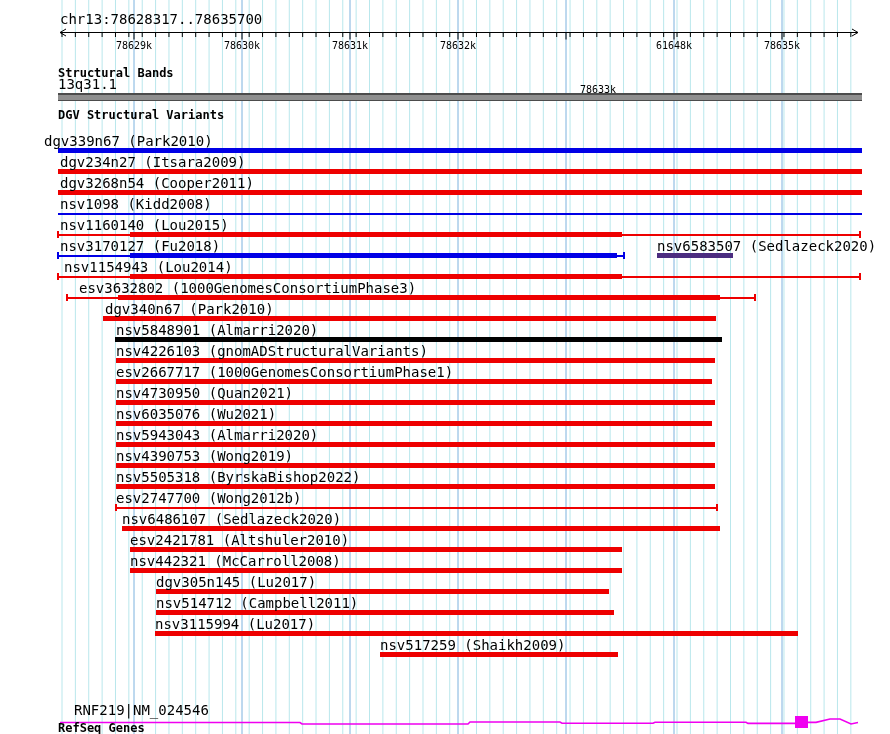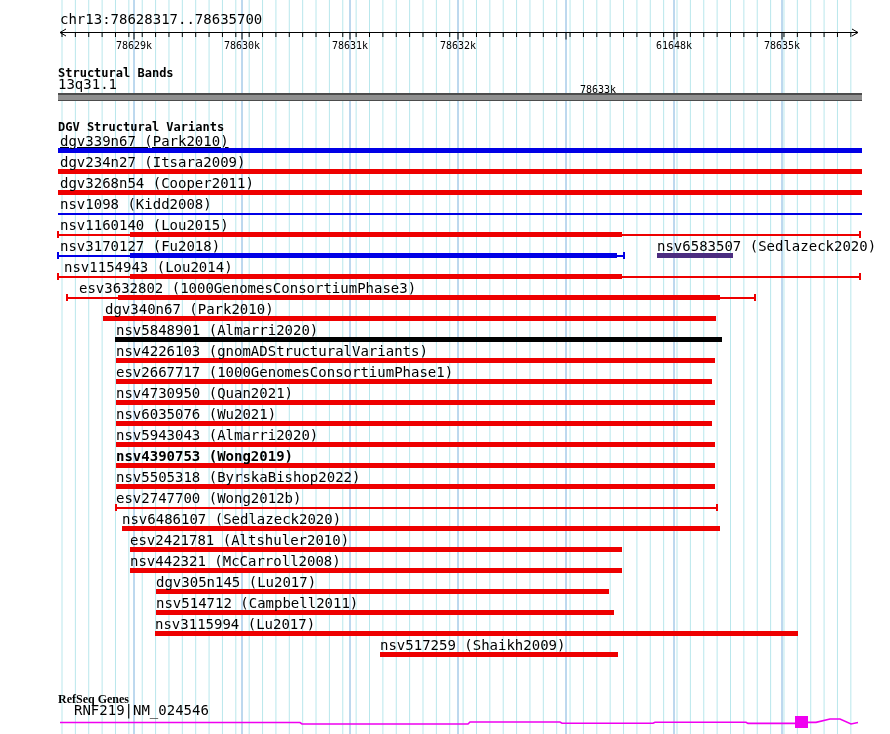--- a/index.html
+++ b/index.html
@@ -167,24 +167,24 @@
       <div class="tick-lbl" style="left: 458px; top: 40px;">78632k</div>
       <div class="tick-lbl" style="left: 598px; top: 40px; margin-top: 44px;">78633k</div>
       <div class="tick-lbl" style="left: 674px; top: 40px;">61648k</div>
       <div class="tick-lbl" style="left: 782px; top: 40px;">78635k</div>
     </div>
 
   <div class="title" style="left:58px;top:67px;">Structural Bands</div>
   <div class="lbl" style="left:58px;top:79px;">13q31.1</div>
   <div id="cytoband" style="left: 58px; top: 93px; width: 804px; height: 8px; background: rgb(143, 143, 143); border-top: 2px solid rgb(76, 76, 76); border-bottom: 1px solid rgb(76, 76, 76);"></div>
 
-  <div class="title" style="left:58px;top:121px;">DGV Structural Variants</div>
+  <div class="title" style="left:58px;top:109px;">DGV Structural Variants</div>
 
   <div id="tracks">
-      <div class="lbl" style="left: 60px; top: 136px; text-decoration: underline;">dgv339n67 (Park2010)</div>
+      <div class="lbl" style="left: 44px; top: 136px;">dgv339n67 (Park2010)</div>
       <div class="bar" style="left: 58px; top: 148px; width: 804px; height: 5px; background: rgb(0, 0, 230);"></div>
       <div class="lbl" style="left: 60px; top: 157px;">dgv234n27 (Itsara2009)</div>
       <div class="bar" style="left: 58px; top: 169px; width: 804px; height: 5px; background: rgb(238, 0, 0);"></div>
       <div class="lbl" style="left: 60px; top: 178px;">dgv3268n54 (Cooper2011)</div>
       <div class="bar" style="left: 58px; top: 190px; width: 804px; height: 5px; background: rgb(238, 0, 0);"></div>
       <div class="lbl" style="left: 60px; top: 199px;">nsv1098 (Kidd2008)</div>
       <div class="thinline" style="left: 58px; top: 213px; width: 804px; height: 2px; background: rgb(0, 0, 230);"></div>
       <div class="lbl" style="left: 60px; top: 220px;">nsv1160140 (Lou2015)</div>
       <div class="thinline" style="left: 58px; top: 234px; width: 802px; height: 2px; background: rgb(238, 0, 0);"></div>
       <div class="cap" style="left: 57px; top: 231px; width: 2px; height: 7px; background: rgb(238, 0, 0);"></div>
@@ -214,21 +214,21 @@
       <div class="lbl" style="left: 116px; top: 346px;">nsv4226103 (gnomADStructuralVariants)</div>
       <div class="bar" style="left: 116px; top: 358px; width: 599px; height: 5px; background: rgb(238, 0, 0);"></div>
       <div class="lbl" style="left: 116px; top: 367px;">esv2667717 (1000GenomesConsortiumPhase1)</div>
       <div class="bar" style="left: 116px; top: 379px; width: 596px; height: 5px; background: rgb(238, 0, 0);"></div>
       <div class="lbl" style="left: 116px; top: 388px;">nsv4730950 (Quan2021)</div>
       <div class="bar" style="left: 116px; top: 400px; width: 599px; height: 5px; background: rgb(238, 0, 0);"></div>
       <div class="lbl" style="left: 116px; top: 409px;">nsv6035076 (Wu2021)</div>
       <div class="bar" style="left: 116px; top: 421px; width: 596px; height: 5px; background: rgb(238, 0, 0);"></div>
       <div class="lbl" style="left: 116px; top: 430px;">nsv5943043 (Almarri2020)</div>
       <div class="bar" style="left: 116px; top: 442px; width: 599px; height: 5px; background: rgb(238, 0, 0);"></div>
-      <div class="lbl" style="left: 116px; top: 451px; font-weight: bold;">nsv4390753 (Wong2019)</div>
+      <div class="lbl" style="left: 116px; top: 451px;">nsv4390753 (Wong2019)</div>
       <div class="bar" style="left: 116px; top: 463px; width: 599px; height: 5px; background: rgb(238, 0, 0);"></div>
       <div class="lbl" style="left: 116px; top: 472px;">nsv5505318 (ByrskaBishop2022)</div>
       <div class="bar" style="left: 116px; top: 484px; width: 599px; height: 5px; background: rgb(238, 0, 0);"></div>
       <div class="lbl" style="left: 116px; top: 493px;">esv2747700 (Wong2012b)</div>
       <div class="thinline" style="left: 116px; top: 507px; width: 601px; height: 2px; background: rgb(238, 0, 0);"></div>
       <div class="cap" style="left: 115px; top: 504px; width: 2px; height: 7px; background: rgb(238, 0, 0);"></div>
       <div class="cap" style="left: 716px; top: 504px; width: 2px; height: 7px; background: rgb(238, 0, 0);"></div>
       <div class="lbl" style="left: 122px; top: 514px;">nsv6486107 (Sedlazeck2020)</div>
       <div class="bar" style="left: 122px; top: 526px; width: 598px; height: 5px; background: rgb(238, 0, 0);"></div>
       <div class="lbl" style="left: 130px; top: 535px;">esv2421781 (Altshuler2010)</div>
@@ -238,19 +238,19 @@
       <div class="lbl" style="left: 156px; top: 577px;">dgv305n145 (Lu2017)</div>
       <div class="bar" style="left: 156px; top: 589px; width: 453px; height: 5px; background: rgb(238, 0, 0);"></div>
       <div class="lbl" style="left: 156px; top: 598px;">nsv514712 (Campbell2011)</div>
       <div class="bar" style="left: 156px; top: 610px; width: 458px; height: 5px; background: rgb(238, 0, 0);"></div>
       <div class="lbl" style="left: 155px; top: 619px;">nsv3115994 (Lu2017)</div>
       <div class="bar" style="left: 155px; top: 631px; width: 643px; height: 5px; background: rgb(238, 0, 0);"></div>
       <div class="lbl" style="left: 380px; top: 640px;">nsv517259 (Shaikh2009)</div>
       <div class="bar" style="left: 380px; top: 652px; width: 238px; height: 5px; background: rgb(238, 0, 0);"></div>
     </div>
 
-  <div class="title" style="left:58px;top:693px;font-family:Liberation Serif, serif;">RefSeq Genes</div>
+  <div class="title" style="left:58px;top:722px;">RefSeq Genes</div>
   <div class="lbl" style="left:58px;top:705px;padding-left:16px;">RNF219|NM_024546</div>
   <svg id="refseq-svg" class="layer" width="890" height="734">
       <path d="M60,722.5 H300 L302,724 H468 L470,722 H560 L562,723.2 H653 L655,722.2 H746 L748,723.4 H796 M807,722.4 H816 L830,719 H840 L851,724 L858,722.5" fill="none" stroke="#f000f0" stroke-width="1.6"></path>
       <rect x="795" y="716" width="13" height="12" fill="#f000f0"></rect>
     </svg>
 </div>
 
 </body></html>

